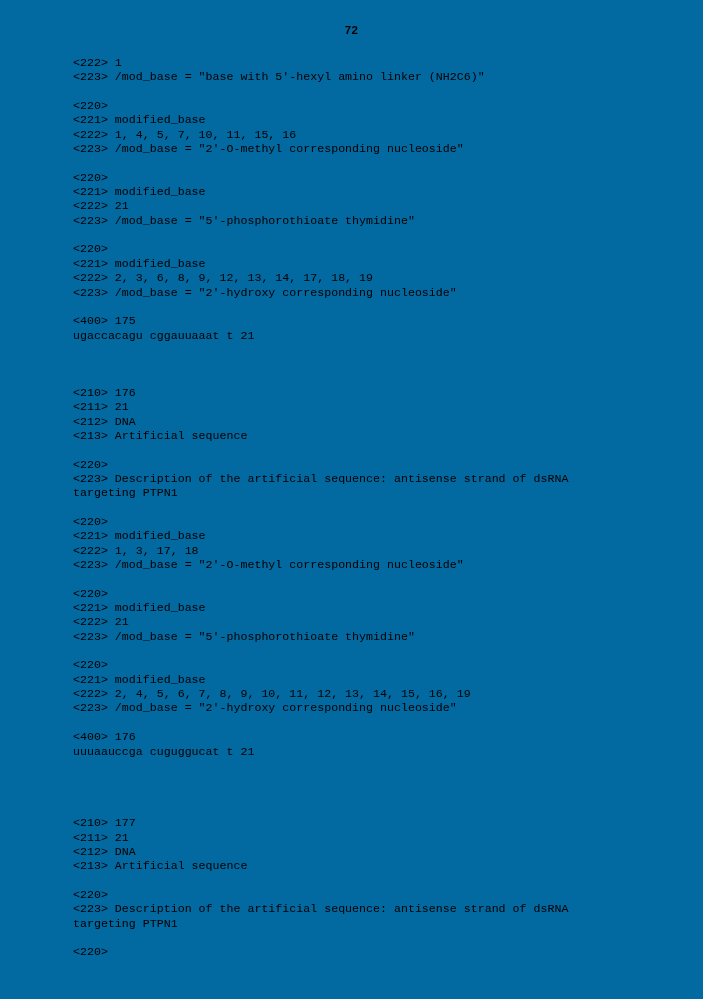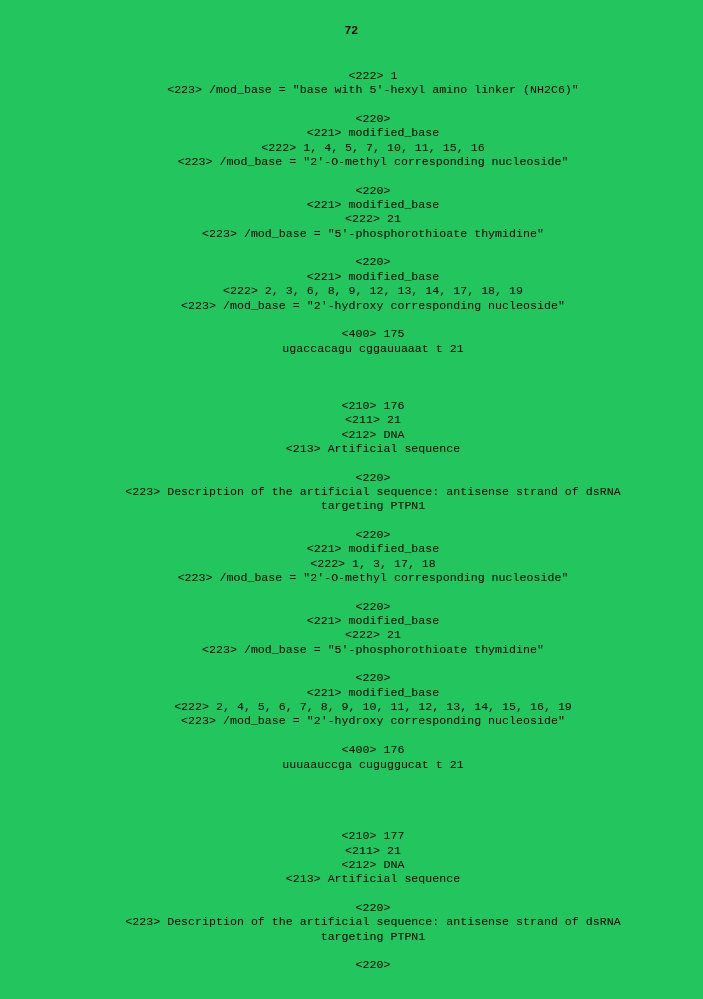--- a/index.html
+++ b/index.html
@@ -15,44 +15,43 @@
     overflow: hidden;
     font-family: "Liberation Mono", "DejaVu Sans Mono", monospace;
     color: #000000;
     -webkit-font-smoothing: antialiased;
   }
   .page {
     position: absolute;
     top: 0; left: 0;
     width: 703px;
     height: 999px;
-    background: #22c55e;
+    background: #0369a1;
   }
   .page-number {
     position: absolute;
     top: 24px;
     left: 0;
     width: 703px;
     text-align: center;
     font-family: "Liberation Sans", "DejaVu Sans", sans-serif;
     font-size: 11.5px;
     font-weight: bold;
     letter-spacing: 0.3px;
     color: #000000;
   }
   .body-text {
     position: absolute;
-    top: 69px;
+    top: 56px;
     left: 73px;
     width: 600px;
     font-size: 11.6px;
     line-height: 14.35px;
     white-space: pre-wrap;
     letter-spacing: 0.02px;
-    text-align: center;
   }
   .line {
     display: block;
     min-height: 14.35px;
     white-space: pre;
   }
   .line.blank {
     height: 14.35px;
   }
 </style>

